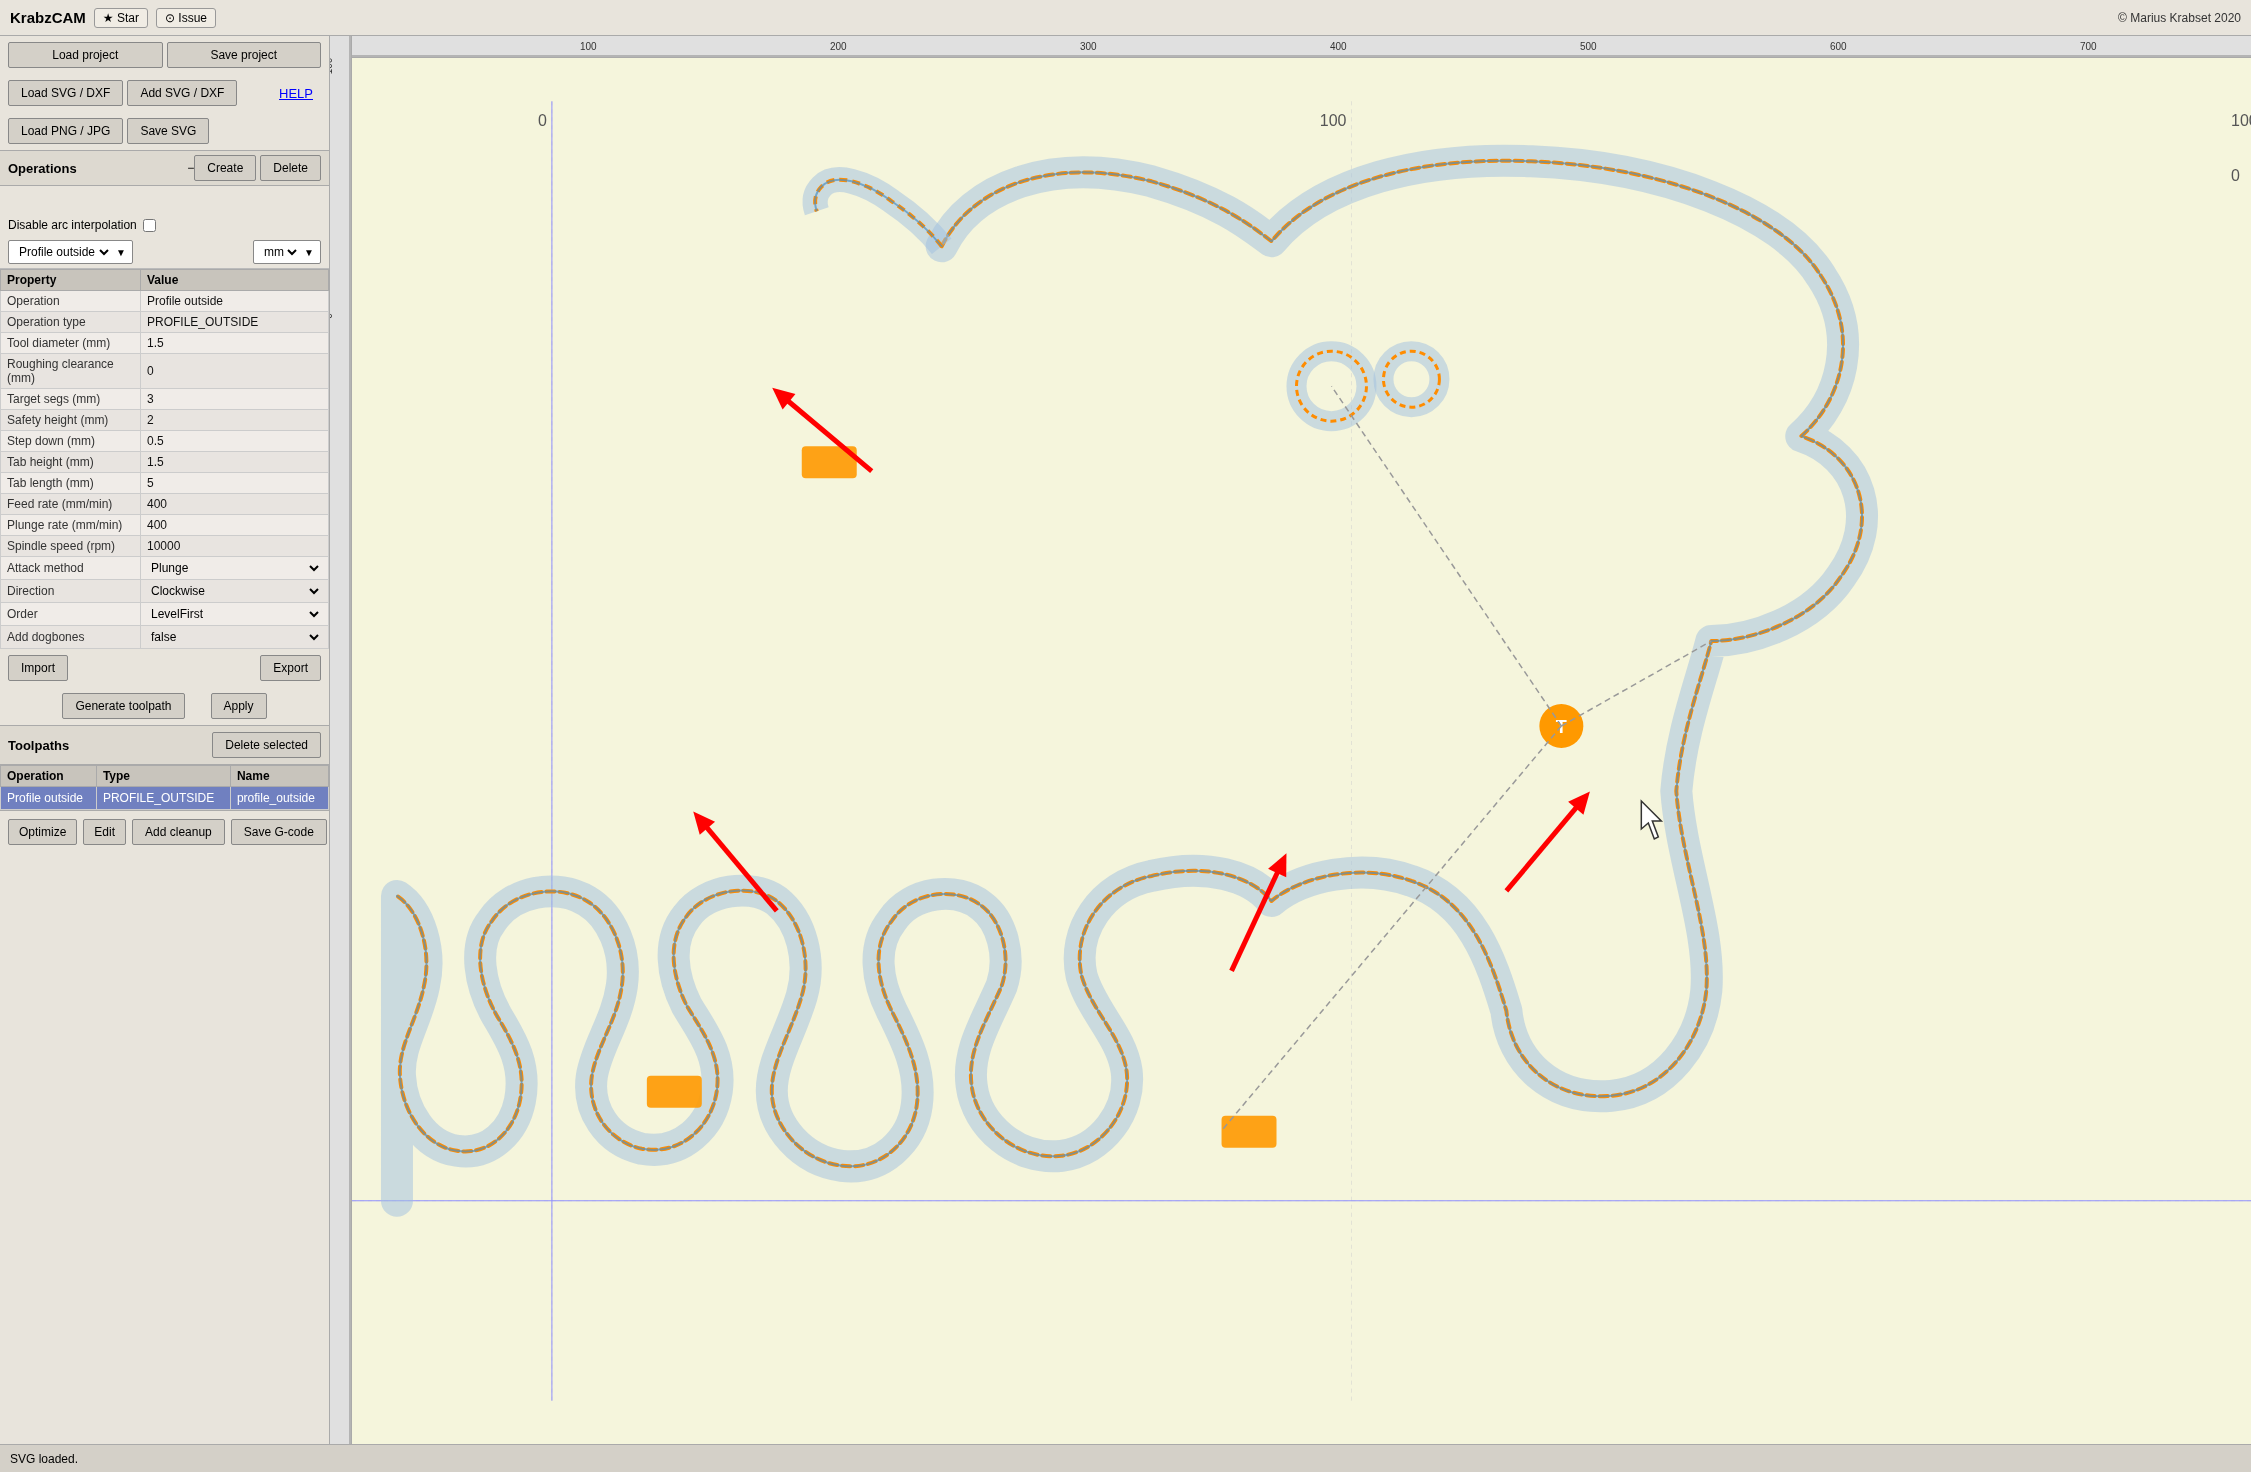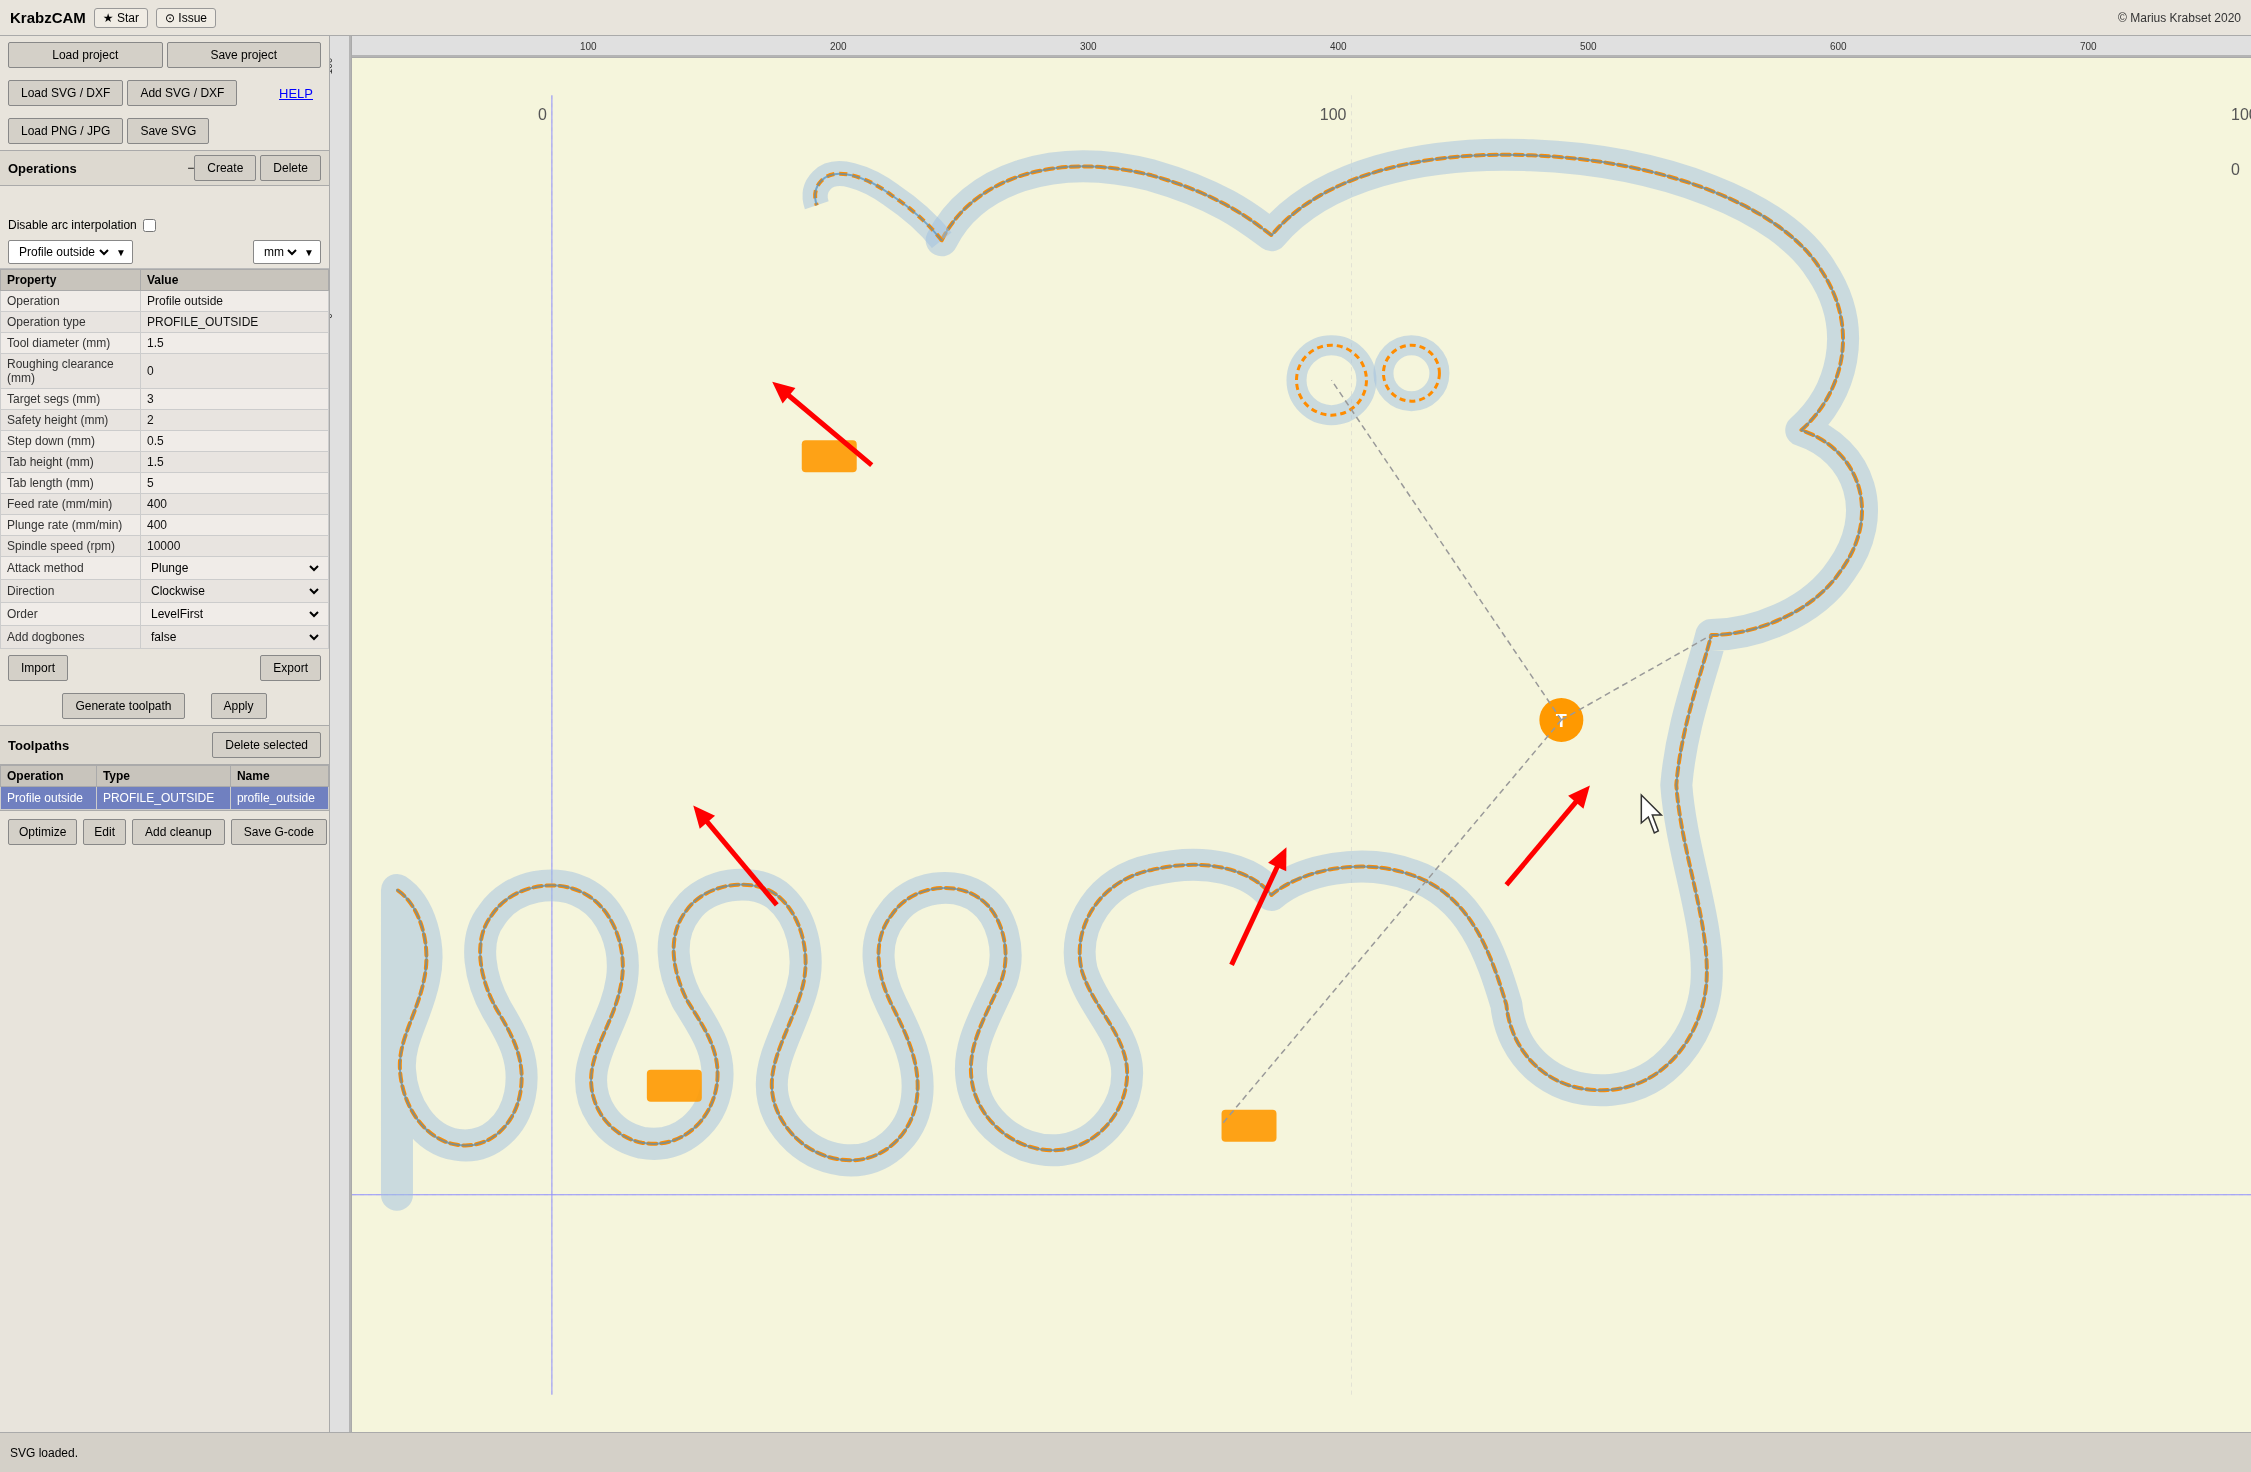--- a/index.html
+++ b/index.html
@@ -107,21 +107,21 @@
 
     
     .bottom-actions {
       display: flex; align-items: center; gap: 6px; padding: 8px;
       border-top: 1px solid #aaa;
     }
     .btn-small { padding: 5px 10px; }
 
     
     #statusbar {
-      height: 40px; background: #d4d0c8; border-top: 1px solid #aaa;
+      height: 28px; background: #d4d0c8; border-top: 1px solid #aaa;
       display: flex; align-items: center; padding: 0 10px; font-size: 12px;
     }
 
     
     #canvas-area {
       flex: 1; background: #f5f5dc; position: relative; overflow: hidden;
     }
     #canvas-area svg { width: 100%; height: 100%; }
 
     

